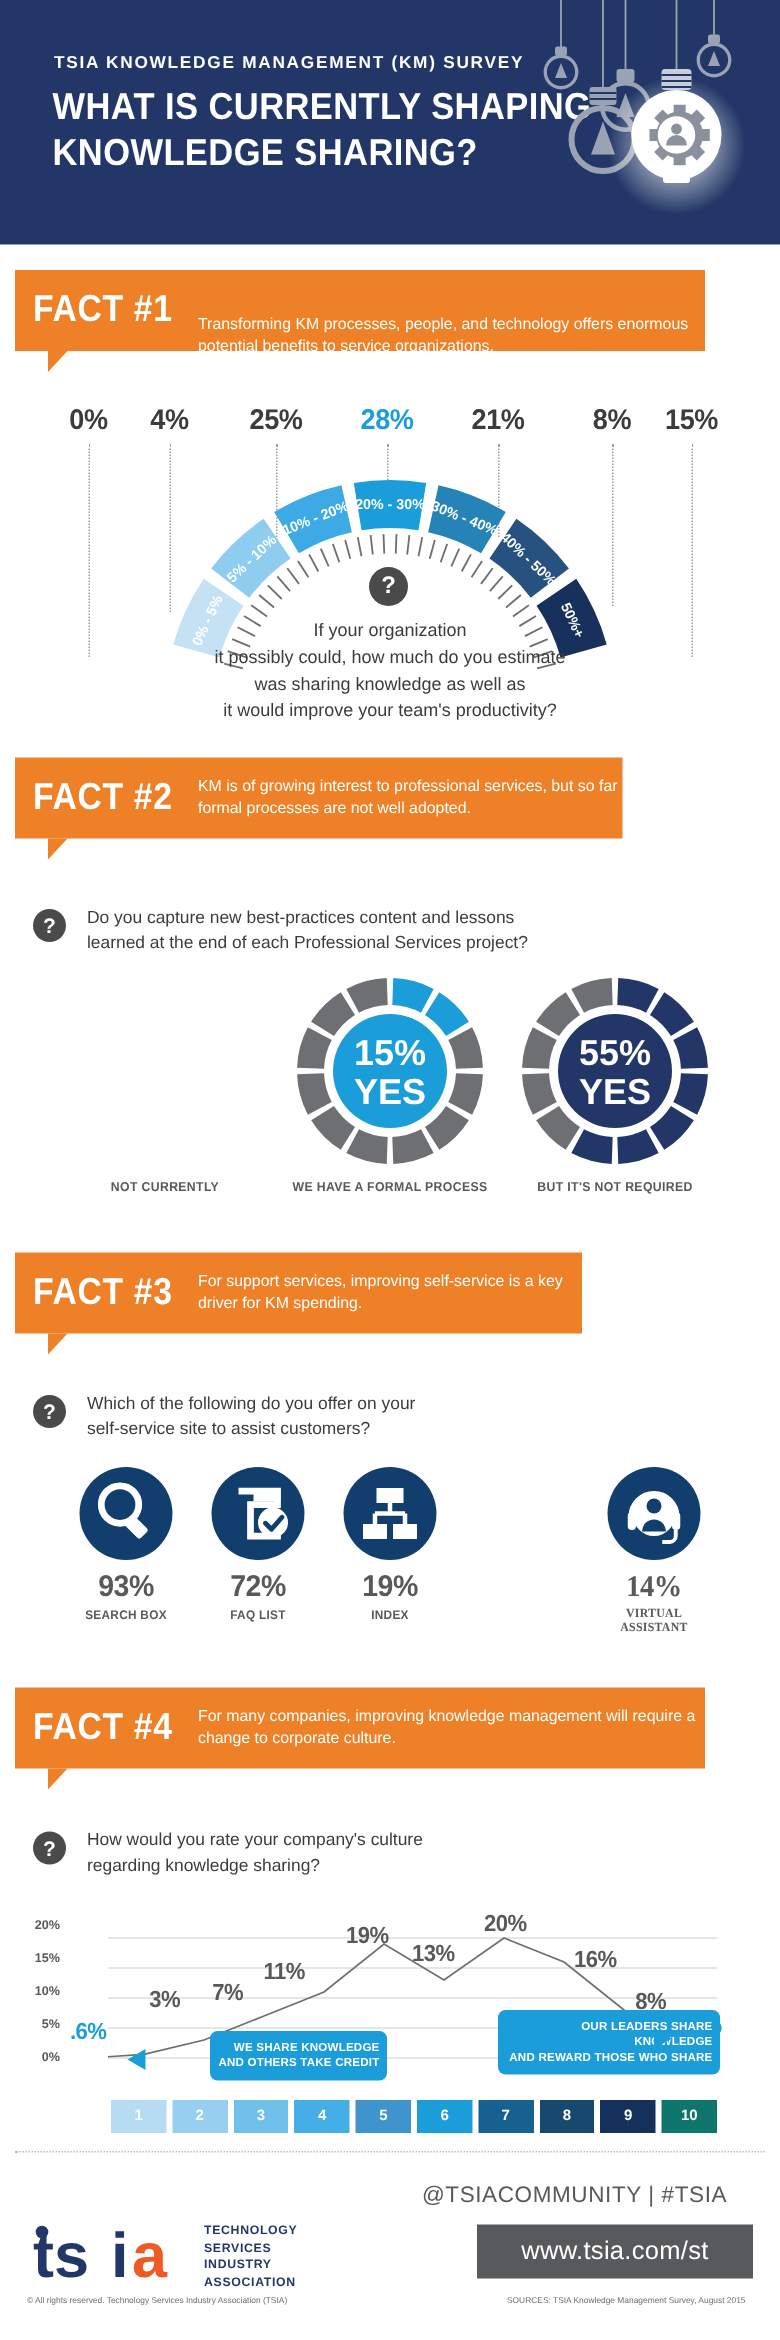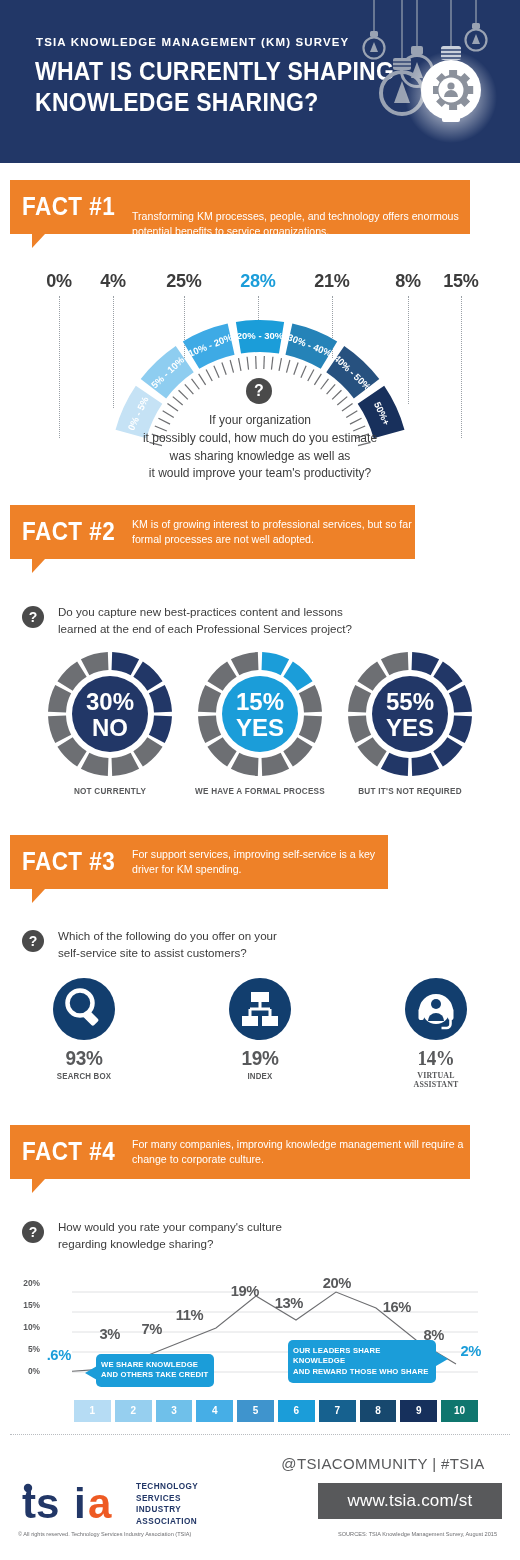--- a/index.html
+++ b/index.html
@@ -205,23 +205,24 @@
   }
   .pt-lbl.blue { color: #1b9dd9; }
   .callout {
     position: absolute;
     background: #1b9dd9;
     border-radius: 5px;
     color: #fff;
     font-size: 7.7px;
     font-weight: bold;
     line-height: 1.35;
-    text-align: left;
+    text-align: right;
     padding: 6px 5px;
     letter-spacing: 0.15px;
+    margin-left: 44px;
   }
   .callout-arrow {
     position: absolute;
     width: 0; height: 0;
     border-top: 7px solid transparent;
     border-bottom: 7px solid transparent;
   }
   .scale { position: absolute; left: 74px; top: 1400px; width: 404px; height: 22px; }
   .scale-box {
     position: absolute;
@@ -451,39 +452,20 @@
 
   <div class="qrow" style="top:604px;">
     <div class="qmark">?</div>
     <div class="qtext">
       <div>Do you capture new best-practices content and lessons</div>
       <div>learned at the end of each Professional Services project?</div>
     </div>
   </div>
 
   <div class="donuts">
-    <div class="donut" style="left:46px;">
-      <svg viewBox="0 0 128 128" id="donut-svg-0">
-          <path d="M66.16376879555507,2.037768724816061 A62,62 0 0 1 93.10723689272524,9.257249242746532 L84.6567487625792,25.150305914207216 A44,44 0 0 0 65.53557785491004,20.026803611159785 Z" fill="#223767"></path>
-          <path d="M96.8549943824587,11.42101803830159 A62,62 0 0 1 116.57898196169842,31.145005617541294 L101.31411623088275,40.68355237373898 A44,44 0 0 0 87.31644762626101,26.68588376911726 Z" fill="#223767"></path>
-          <path d="M118.74275075725348,34.892763107274774 A62,62 0 0 1 125.96223127518394,61.83623120444494 L107.97319638884022,62.464422145089955 A44,44 0 0 0 102.84969408579279,43.3432512374208 Z" fill="#223767"></path>
-          <path d="M125.96223127518394,66.16376879555506 A62,62 0 0 1 118.74275075725348,93.10723689272523 L102.84969408579279,84.6567487625792 A44,44 0 0 0 107.97319638884022,65.53557785491004 Z" fill="#223767"></path>
-          <path d="M116.57898196169842,96.8549943824587 A62,62 0 0 1 96.8549943824587,116.57898196169842 L87.31644762626101,101.31411623088275 A44,44 0 0 0 101.31411623088275,87.31644762626101 Z" fill="#6d6f73"></path>
-          <path d="M93.10723689272524,118.74275075725348 A62,62 0 0 1 66.16376879555507,125.96223127518394 L65.53557785491004,107.97319638884022 A44,44 0 0 0 84.6567487625792,102.84969408579278 Z" fill="#6d6f73"></path>
-          <path d="M61.83623120444496,125.96223127518394 A62,62 0 0 1 34.89276310727479,118.74275075725348 L43.343251237420816,102.84969408579279 A44,44 0 0 0 62.46442214508997,107.97319638884022 Z" fill="#6d6f73"></path>
-          <path d="M31.1450056175413,116.57898196169842 A62,62 0 0 1 11.42101803830159,96.8549943824587 L26.68588376911726,87.31644762626101 A44,44 0 0 0 40.68355237373899,101.31411623088275 Z" fill="#6d6f73"></path>
-          <path d="M9.25724924274654,93.10723689272524 A62,62 0 0 1 2.037768724816061,66.16376879555504 L20.026803611159785,65.53557785491003 A44,44 0 0 0 25.150305914207223,84.65674876257921 Z" fill="#6d6f73"></path>
-          <path d="M2.037768724816061,61.83623120444494 A62,62 0 0 1 9.257249242746532,34.89276310727477 L25.150305914207216,43.3432512374208 A44,44 0 0 0 20.026803611159785,62.46442214508996 Z" fill="#6d6f73"></path>
-          <path d="M11.421018038301582,31.1450056175413 A62,62 0 0 1 31.145005617541287,11.42101803830159 L40.683552373738976,26.68588376911726 A44,44 0 0 0 26.685883769117254,40.68355237373899 Z" fill="#6d6f73"></path>
-          <path d="M34.892763107274774,9.257249242746525 A62,62 0 0 1 61.8362312044449,2.0377687248160683 L62.46442214508993,20.026803611159792 A44,44 0 0 0 43.34325123742081,25.15030591420721 Z" fill="#6d6f73"></path>
-          <circle cx="64" cy="64" r="38" fill="#223767"></circle>
-          <text x="64" y="60" text-anchor="middle" fill="#ffffff" font-size="24" font-weight="bold" font-family="'Liberation Sans', sans-serif">30%</text>
-          <text x="64" y="86" text-anchor="middle" fill="#ffffff" font-size="24" font-weight="bold" font-family="'Liberation Sans', sans-serif">NO</text>
-        </svg>
-    </div>
     <div class="donut" style="left:196px;">
       <svg viewBox="0 0 128 128" id="donut-svg-1">
           <path d="M66.16376879555507,2.037768724816061 A62,62 0 0 1 93.10723689272524,9.257249242746532 L84.6567487625792,25.150305914207216 A44,44 0 0 0 65.53557785491004,20.026803611159785 Z" fill="#1b9dd9"></path>
           <path d="M96.8549943824587,11.42101803830159 A62,62 0 0 1 116.57898196169842,31.145005617541294 L101.31411623088275,40.68355237373898 A44,44 0 0 0 87.31644762626101,26.68588376911726 Z" fill="#1b9dd9"></path>
           <path d="M118.74275075725348,34.892763107274774 A62,62 0 0 1 125.96223127518394,61.83623120444494 L107.97319638884022,62.464422145089955 A44,44 0 0 0 102.84969408579279,43.3432512374208 Z" fill="#6d6f73"></path>
           <path d="M125.96223127518394,66.16376879555506 A62,62 0 0 1 118.74275075725348,93.10723689272523 L102.84969408579279,84.6567487625792 A44,44 0 0 0 107.97319638884022,65.53557785491004 Z" fill="#6d6f73"></path>
           <path d="M116.57898196169842,96.8549943824587 A62,62 0 0 1 96.8549943824587,116.57898196169842 L87.31644762626101,101.31411623088275 A44,44 0 0 0 101.31411623088275,87.31644762626101 Z" fill="#6d6f73"></path>
           <path d="M93.10723689272524,118.74275075725348 A62,62 0 0 1 66.16376879555507,125.96223127518394 L65.53557785491004,107.97319638884022 A44,44 0 0 0 84.6567487625792,102.84969408579278 Z" fill="#6d6f73"></path>
           <path d="M61.83623120444496,125.96223127518394 A62,62 0 0 1 34.89276310727479,118.74275075725348 L43.343251237420816,102.84969408579279 A44,44 0 0 0 62.46442214508997,107.97319638884022 Z" fill="#6d6f73"></path>
           <path d="M31.1450056175413,116.57898196169842 A62,62 0 0 1 11.42101803830159,96.8549943824587 L26.68588376911726,87.31644762626101 A44,44 0 0 0 40.68355237373899,101.31411623088275 Z" fill="#6d6f73"></path>
@@ -540,20 +522,32 @@
       <div class="ss-circle">
         <svg viewBox="0 0 62 62" width="62" height="62">
           <circle cx="27" cy="25" r="12.5" fill="none" stroke="#fff" stroke-width="4.5"></circle>
           <rect x="33" y="33" width="9" height="15" rx="2" fill="#fff" transform="rotate(-45 37 40)"></rect>
         </svg>
       </div>
       <div class="ss-pct">93%</div>
       <div class="ss-name">SEARCH BOX</div>
     </div>
 
+    <div class="ss-item" style="left:128px;">
+      <div class="ss-circle">
+        <svg viewBox="0 0 62 62" width="62" height="62">
+          <path d="M18 16 h26 v9 h-18 v21 h18 v-6" fill="none" stroke="#fff" stroke-width="4.5"></path>
+          <rect x="28" y="14" width="18" height="9" fill="#fff"></rect>
+          <circle cx="41" cy="37" r="10" fill="#fff"></circle>
+          <path d="M36 37.5 l4 4 l7 -8" fill="none" stroke="#123e6e" stroke-width="3.2" stroke-linecap="round" stroke-linejoin="round"></path>
+        </svg>
+      </div>
+      <div class="ss-pct">72%</div>
+      <div class="ss-name">FAQ LIST</div>
+    </div>
 
     <div class="ss-item" style="left:216px;">
       <div class="ss-circle">
         <svg viewBox="0 0 62 62" width="62" height="62">
           <rect x="22" y="14" width="18" height="10" fill="#fff"></rect>
           <rect x="13" y="38" width="16" height="10" fill="#fff"></rect>
           <rect x="33" y="38" width="16" height="10" fill="#fff"></rect>
           <path d="M31 24 v7 M21 31 h20 M21 31 v7 M41 31 v7" fill="none" stroke="#fff" stroke-width="3"></path>
         </svg>
       </div>

